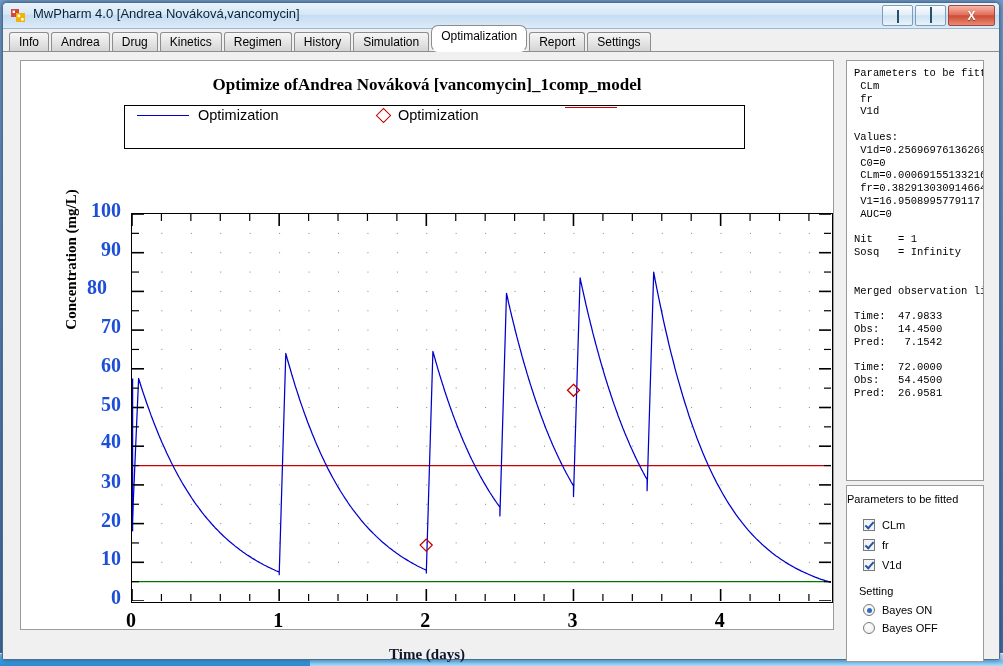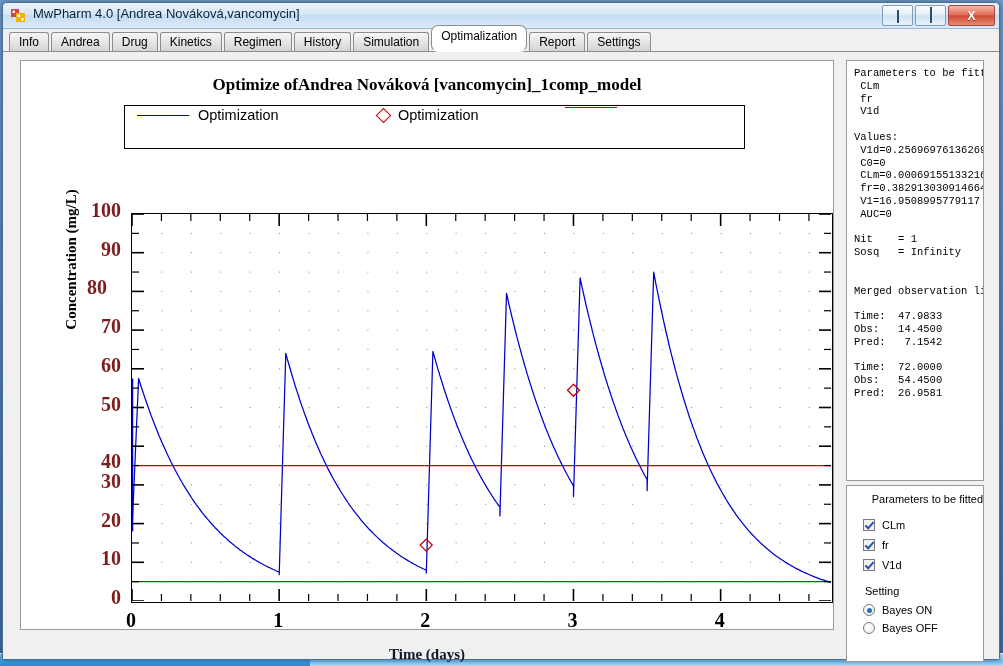--- a/index.html
+++ b/index.html
@@ -71,21 +71,21 @@
 
   
   #plot{position:absolute;left:110px;top:152px;width:702px;height:390px;
     box-sizing:border-box;border:1.5px solid #000;background:#fff;}
   #ylab{position:absolute;left:-60px;top:190px;width:220px;text-align:center;
     transform:rotate(-90deg);transform-origin:center;
     font-family:"Liberation Serif",serif;font-weight:bold;font-size:15px;color:#000;}
   #xlab{position:absolute;left:0;top:585px;width:812px;text-align:center;
     font-family:"Liberation Serif",serif;font-weight:bold;font-size:15px;color:#0f172a;}
   .ytick-lab{position:absolute;right:0;width:60px;text-align:right;
-    font-family:"Liberation Serif",serif;font-weight:bold;font-size:20px;color:#7f1d1d;}
+    font-family:"Liberation Serif",serif;font-weight:bold;font-size:20px;color:#1d4ed8;}
   .xtick-lab{position:absolute;top:0;width:40px;text-align:center;
     font-family:"Liberation Serif",serif;font-weight:bold;font-size:20px;color:#000;}
 
   
   #info-panel{position:absolute;left:843px;top:8px;width:136px;height:419px;
     background:#fff;border:1px solid #9a9a9a;overflow:hidden;}
   #info-text{padding:6px 0 0 7px;font-size:10.5px;line-height:12.8px;color:#000;
     white-space:pre;font-family:Liberation Mono, monospace;}
   #fit-panel{position:absolute;left:843px;top:433px;width:136px;height:175px;
     background:#fff;border:1px solid #9a9a9a;}
@@ -270,21 +270,21 @@
             <line x1="647.4947368421055" y1="0" x2="647.4947368421055" y2="7" stroke="#000" stroke-width="1.2"></line>
             <line x1="676.926315789474" y1="387" x2="676.926315789474" y2="380" stroke="#000" stroke-width="1.2"></line>
             <line x1="676.926315789474" y1="0" x2="676.926315789474" y2="7" stroke="#000" stroke-width="1.2"></line>
           </svg>
       </div>
       <div id="ytick-labels">
           <div class="ytick-lab" style="left: 40px; top: 525px;">0</div>
           <div class="ytick-lab" style="left: 40px; top: 486.3px;">10</div>
           <div class="ytick-lab" style="left: 40px; top: 447.6px;">20</div>
           <div class="ytick-lab" style="left: 40px; top: 408.9px;">30</div>
-          <div class="ytick-lab" style="left: 40px; top: 389px;">40</div>
+          <div class="ytick-lab" style="left: 40px; top: 369px;">40</div>
           <div class="ytick-lab" style="left: 40px; top: 331.5px;">50</div>
           <div class="ytick-lab" style="left: 40px; top: 292.8px;">60</div>
           <div class="ytick-lab" style="left: 40px; top: 254.1px;">70</div>
           <div class="ytick-lab" style="left: 26px; top: 215.4px; text-align: right;">80</div>
           <div class="ytick-lab" style="left: 40px; top: 176.7px;">90</div>
           <div class="ytick-lab" style="left: 40px; top: 138px;">100</div>
         </div>
       <div id="xtick-labels">
           <div class="xtick-lab" style="left: 90px; top: 548px;">0</div>
           <div class="xtick-lab" style="left: 237.158px; top: 548px;">1</div>
@@ -317,36 +317,36 @@
 Time:  47.9833
 Obs:   14.4500
 Pred:   7.1542
 
 Time:  72.0000
 Obs:   54.4500
 Pred:  26.9581</div>
     </div>
 
     <div id="fit-panel">
-      <div class="grp-title" style="padding:7px 0 4px 0;text-align:right;">Parameters to be fitted</div>
+      <div class="grp-title" style="padding:7px 0 4px 0;">Parameters to be fitted</div>
       <div id="chk-list" style="margin-top:6px;">
           <div class="chk-row">
             <span class="chkbox on"></span>
             <span class="chk-lab">CLm</span>
           </div>
           <div class="chk-row">
             <span class="chkbox on"></span>
             <span class="chk-lab">fr</span>
           </div>
           <div class="chk-row">
             <span class="chkbox on"></span>
             <span class="chk-lab">V1d</span>
           </div>
         </div>
-      <div class="grp-title" style="padding:10px 0 4px 18px;">Setting</div>
+      <div class="grp-title" style="padding:10px 0 4px 12px;">Setting</div>
       <div id="rad-list">
           <div class="rad-row">
             <span class="radio on"></span>
             <span class="chk-lab">Bayes ON</span>
           </div>
           <div class="rad-row">
             <span class="radio"></span>
             <span class="chk-lab">Bayes OFF</span>
           </div>
         </div>

